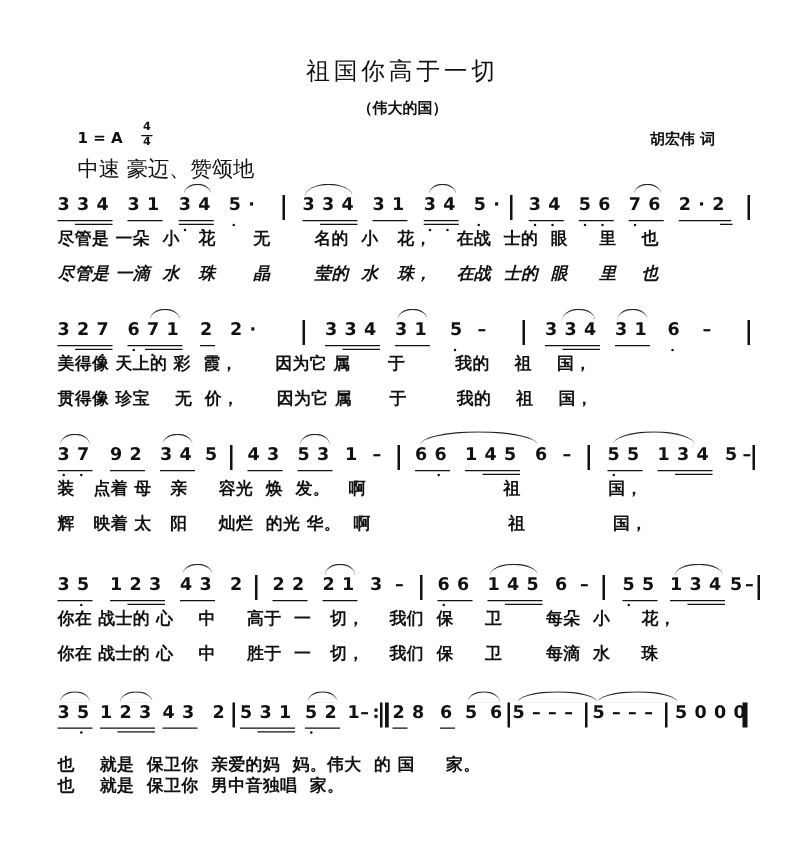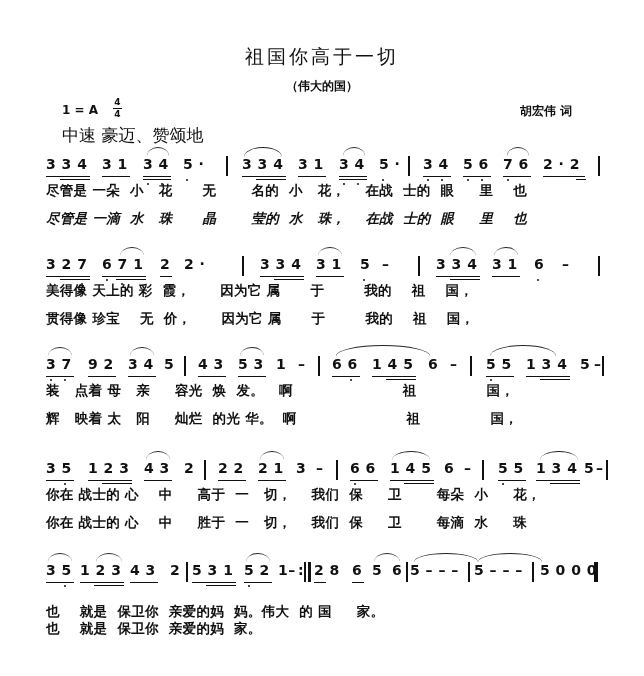--- a/index.html
+++ b/index.html
@@ -178,14 +178,14 @@
     <span class="n" style="left:364px">5 – – –</span>
     <span class="slur" style="left:368px;top:-9px;width:64px;height:8px"></span>
     <span class="barline" style="left:422px"></span>
     <span class="n" style="left:428px">5 – – –</span>
     <span class="slur" style="left:432px;top:-9px;width:64px;height:8px"></span>
     <span class="barline" style="left:486px"></span>
     <span class="n" style="left:494px">5 0 0 0</span>
     <span class="final" style="left:548px;top:0"></span>
   </div>
   <div class="lyric" style="top:30px;margin-top:11px;">也    就是  保卫你  亲爱的妈  妈。伟大  的 国     家。</div>
-  <div class="lyric" style="top:58px;">也    就是  保卫你  亲爱的妈  家。</div>
+  <div class="lyric" style="top:58px;">也    就是  保卫你  男中音独唱  家。</div>
 </div>
 
 </body></html>

